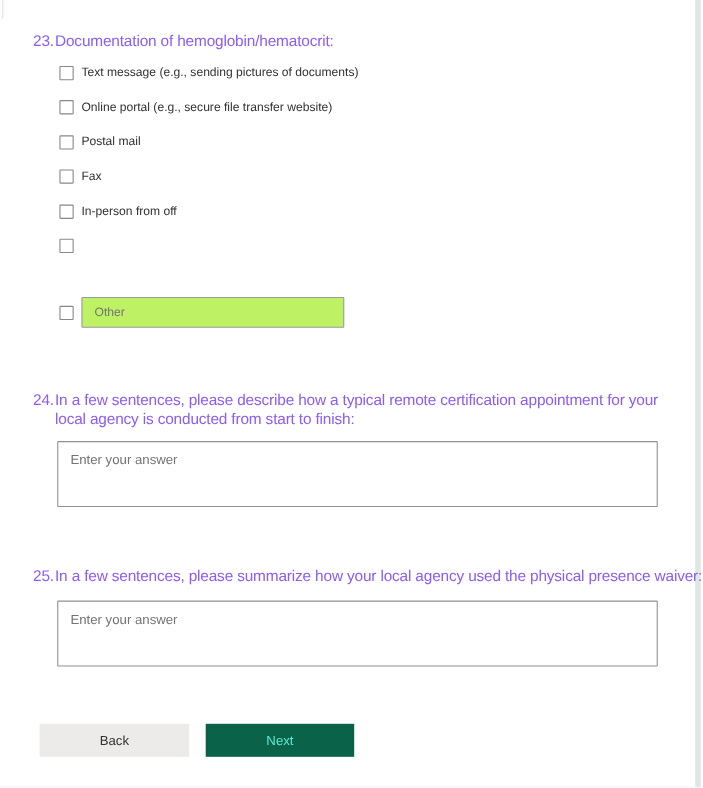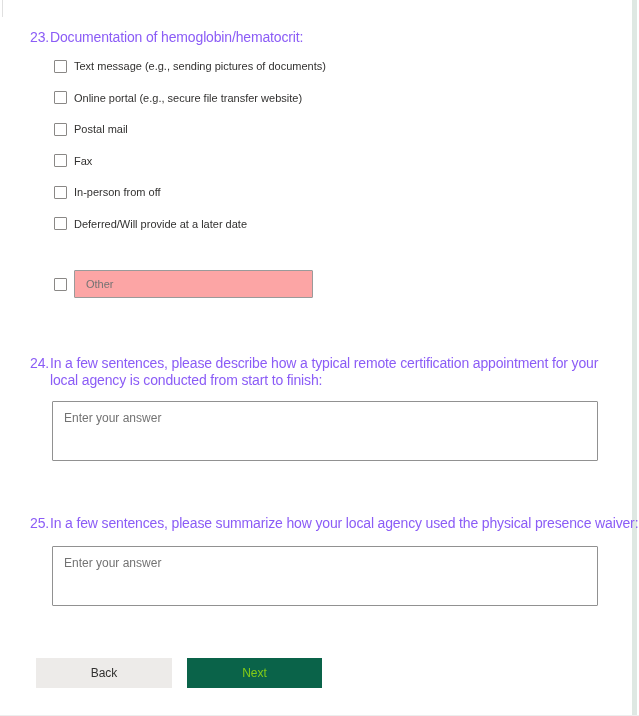--- a/index.html
+++ b/index.html
@@ -40,37 +40,37 @@
     background:#fff; flex:0 0 13px;
   }
   .opt-label { font-size:11px; color:#323130; margin-left:7px; line-height:14px; }
   .other-row {
     position:absolute; left:54px; top:270px; display:flex; align-items:center;
   }
   .other-input {
     margin-left:7px; width:239px; height:28px;
     border:1px solid #9a9a9a; border-radius:1px;
     font-family:inherit; font-size:11px; color:#323130;
-    padding:0 0 0 11px; outline:none; background:#fca5a5;
+    padding:0 0 0 11px; outline:none; background:#bef264;
   }
   .answer-box {
     position:absolute; left:52px; width:546px; height:60px;
     border:1px solid #919191; border-radius:1px;
     font-family:inherit; font-size:12px; color:#323130;
     padding:9px 11px; resize:none; outline:none; background:#fff;
   }
   ::placeholder { color:#737373; opacity:1; }
   .nav { position:absolute; left:36px; top:658px; display:flex; }
   .btn {
     height:30px; border:none; border-radius:0; font-family:inherit;
     font-size:12px; cursor:pointer; display:flex; align-items:center;
     justify-content:center;
   }
   .btn-back { width:136px; background:#edebe9; color:#323130; }
-  .btn-next { width:135px; margin-left:15px; background:#0a6349; color:#84cc16; }
+  .btn-next { width:135px; margin-left:15px; background:#0a6349; color:#5eead4; }
 </style>
 </head>
 <body>
 
 <div>
 
   <div class="page-edge-strip"></div>
   <div class="top-left-line"></div>
   <div class="bottom-line"></div>
 
@@ -95,21 +95,20 @@
     <div class="opt-row">
       <span class="cbx"></span>
       <span class="opt-label">Fax</span>
     </div>
     <div class="opt-row">
       <span class="cbx"></span>
       <span class="opt-label">In-person from off</span>
     </div>
     <div class="opt-row">
       <span class="cbx"></span>
-      <span class="opt-label">Deferred/Will provide at a later date</span>
     </div>
   </div>
 
   <div class="other-row">
     <span class="cbx"></span>
     <input class="other-input" type="text" placeholder="Other" style="">
   </div>
 
   <div class="q-title" style="left:30px; top:355px;">
     <span class="q-num">24.</span>

